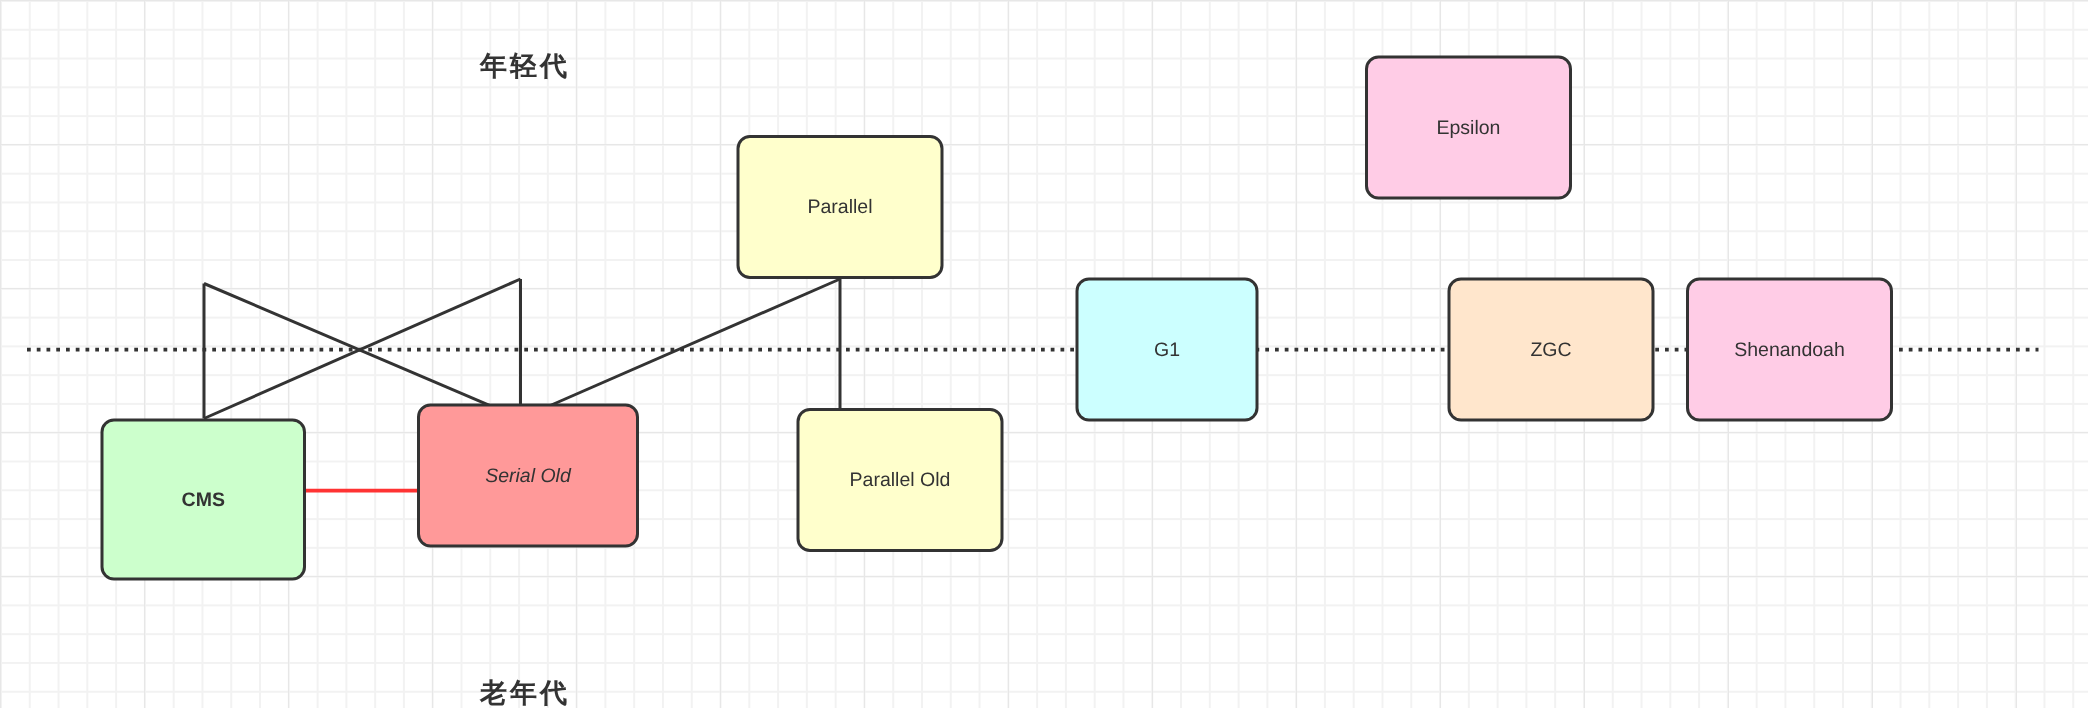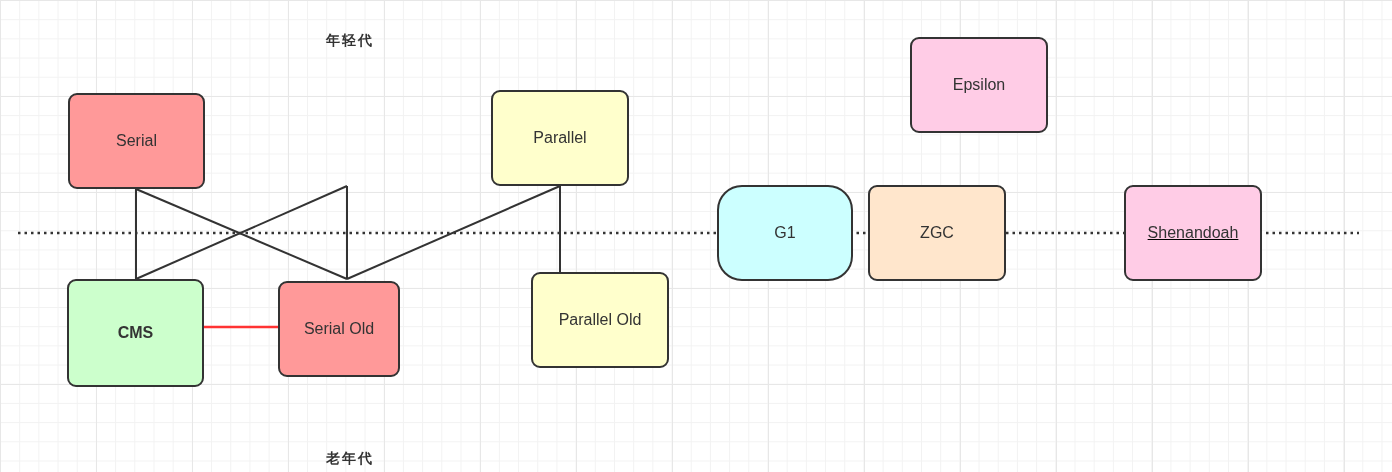--- a/index.html
+++ b/index.html
@@ -34,30 +34,30 @@
     border: 2px solid #333333;
     border-radius: 9px;
     display: flex;
     align-items: center;
     justify-content: center;
     pointer-events: auto;
     cursor: default;
   }
   .node-label {
     color: #333333;
-    font-size: 16px;
+    font-size: 13px;
     line-height: 1.1;
     text-align: left;
     white-space: nowrap;
   }
   .gen-label {
     position: absolute;
     transform: translateX(-50%);
     color: #333333;
-    font-size: 14px;
+    font-size: 18px;
     font-weight: 700;
     letter-spacing: 2px;
     white-space: nowrap;
     z-index: 3;
   }
 </style>
 </head>
 <body>
 
 <div class="canvas">
@@ -65,42 +65,39 @@
       <line x1="18" y1="233" x2="1359" y2="233" stroke="#333333" stroke-width="2.5" stroke-dasharray="2.5,4"></line>
       <line x1="136" y1="189" x2="136" y2="279" stroke="#333333" stroke-width="2"></line>
       <line x1="136" y1="189" x2="347" y2="279" stroke="#333333" stroke-width="2"></line>
       <line x1="347" y1="186" x2="136" y2="279" stroke="#333333" stroke-width="2"></line>
       <line x1="347" y1="186" x2="347" y2="279" stroke="#333333" stroke-width="2"></line>
       <line x1="560" y1="186" x2="347" y2="279" stroke="#333333" stroke-width="2"></line>
       <line x1="560" y1="186" x2="560" y2="272" stroke="#333333" stroke-width="2"></line>
       <line x1="204" y1="327" x2="278" y2="327" stroke="#ff3333" stroke-width="2.5"></line>
     </svg>
   <div class="node-layer">
-      <div class="node" style="left: 68px; top: 93px; width: 137px; height: 96px; background: rgb(255, 153, 153);">
-        <span class="node-label">Serial</span>
-      </div>
       <div class="node" style="left: 491px; top: 90px; width: 138px; height: 96px; background: rgb(255, 255, 204);">
         <span class="node-label">Parallel</span>
       </div>
       <div class="node" style="left: 67px; top: 279px; width: 137px; height: 108px; background: rgb(204, 255, 204); font-weight: bold;">
         <span class="node-label">CMS</span>
       </div>
-      <div class="node" style="left: 278px; top: 281px; width: 122px; height: 96px; background: rgb(255, 153, 153);">
+      <div class="node" style="left: 278px; top: 269px; width: 148px; height: 96px; background: rgb(255, 153, 153); font-style: italic;">
         <span class="node-label">Serial Old</span>
       </div>
       <div class="node" style="left: 491px; top: 272px; width: 138px; height: 96px; background: rgb(255, 255, 204); margin-left: 40px;">
         <span class="node-label">Parallel Old</span>
       </div>
-      <div class="node" style="left: 717px; top: 185px; width: 136px; height: 96px; background: rgb(204, 255, 255); border-radius: 25px;">
+      <div class="node" style="left: 717px; top: 185px; width: 122px; height: 96px; background: rgb(204, 255, 255);">
         <span class="node-label">G1</span>
       </div>
-      <div class="node" style="left: 868px; top: 185px; width: 138px; height: 96px; background: rgb(255, 230, 204);">
+      <div class="node" style="left: 965px; top: 185px; width: 138px; height: 96px; background: rgb(255, 230, 204);">
         <span class="node-label">ZGC</span>
       </div>
-      <div class="node" style="left: 1124px; top: 185px; width: 138px; height: 96px; background: rgb(255, 204, 230); text-decoration: underline;">
+      <div class="node" style="left: 1124px; top: 185px; width: 138px; height: 96px; background: rgb(255, 204, 230);">
         <span class="node-label">Shenandoah</span>
       </div>
       <div class="node" style="left: 910px; top: 37px; width: 138px; height: 96px; background: rgb(255, 204, 230);">
         <span class="node-label">Epsilon</span>
       </div>
     </div>
   <div class="gen-label" style="left: 350px; top: 32px;">年轻代</div>
   <div class="gen-label" style="left: 350px; top: 410px; margin-top: 40px;">老年代</div>
 </div>
 

